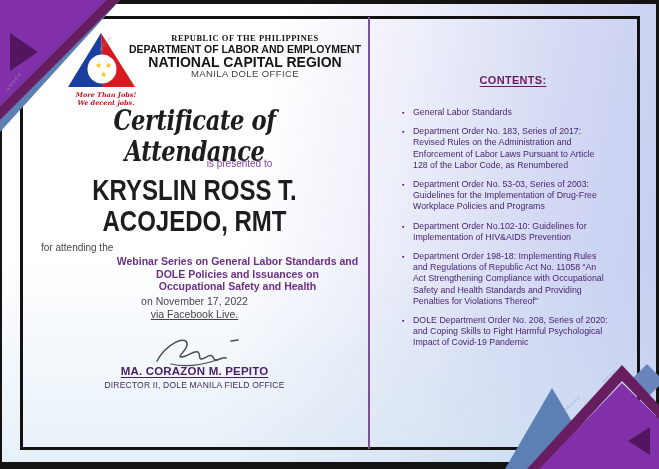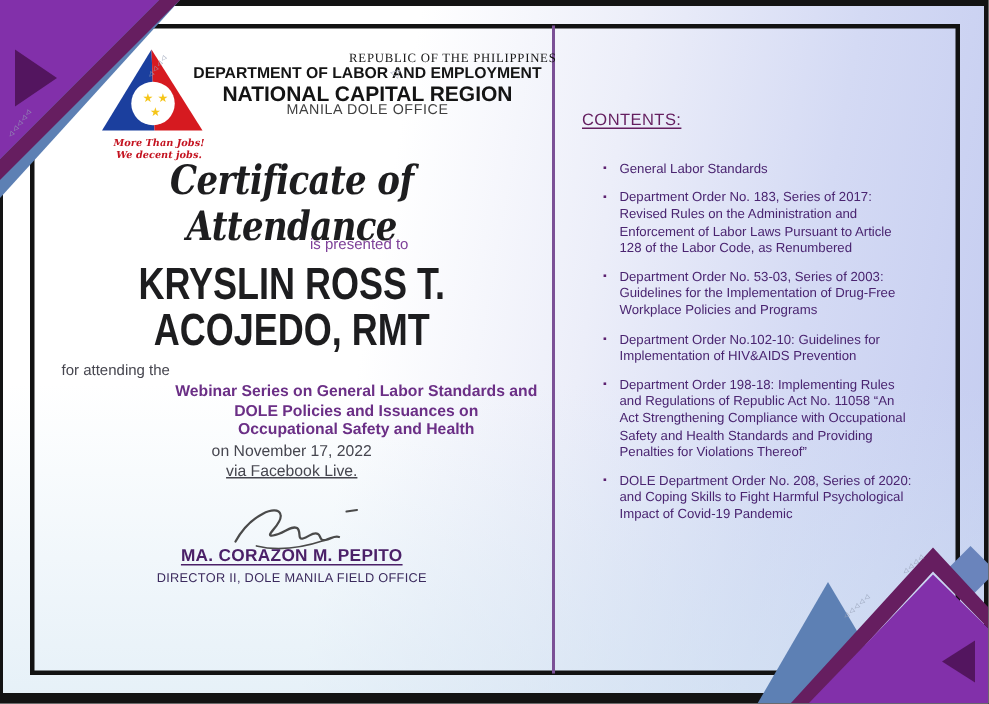--- a/index.html
+++ b/index.html
@@ -23,21 +23,21 @@
 
   .left-panel{position:absolute;left:19px;top:11px;width:347px;height:434px;z-index:2;}
   .right-panel{position:absolute;left:386px;top:70px;width:250px;z-index:2;}
 
   
   .logo-wrap{position:absolute;left:30px;top:16px;width:110px;}
   .logo-svg{display:block;margin-left:14px;}
   .tagline{width:110px;text-align:center;font-family:"DejaVu Serif",serif;font-style:italic;
     font-weight:bold;font-size:6.5px;line-height:8px;color:var(--tagline_red);margin-top:2px;}
   .hdr{position:absolute;left:98px;top:18px;width:252px;text-align:center;color:#141414;}
-  .hdr-rop{font-family:"Liberation Serif",serif;font-weight:normal;font-size:8.5px;letter-spacing:.5px;line-height:10px;text-align:right;}
+  .hdr-rop{font-family:"Liberation Serif",serif;font-weight:bold;font-size:8.5px;letter-spacing:.5px;line-height:10px;}
   .hdr-dept{font-weight:bold;font-size:10.5px;line-height:13px;}
   .hdr-ncr{font-weight:bold;font-size:14px;line-height:12px;}
   .hdr-mfo{font-size:9.5px;line-height:12px;color:#3f3f3f;letter-spacing:.4px;}
 
   .cert-title{position:absolute;left:0;top:90px;width:100%;text-align:center;
     font-family:"DejaVu Serif",serif;font-style:italic;font-weight:600;font-size:27px;
     color:var(--title_black);transform:scaleX(.84);transform-origin:center;letter-spacing:-.5px;}
   .presented{position:absolute;left:0;top:143px;width:100%;text-align:center;
     font-size:10px;color:var(--presented_purple);padding-left:45px;}
   .recipient{position:absolute;left:0;top:159px;width:100%;text-align:center;
@@ -48,22 +48,22 @@
     font-weight:bold;font-size:10.5px;line-height:12.7px;color:var(--event_purple);white-space:pre-line;padding-left:43px;}
   .event-date{position:absolute;left:0;top:280px;width:100%;text-align:center;font-size:10.5px;color:var(--body_gray);}
   .event-platform{position:absolute;left:0;top:293px;width:100%;text-align:center;font-size:10.5px;color:var(--body_gray);text-decoration:underline;}
 
   .sig-wrap{position:absolute;left:0;top:320px;width:100%;text-align:center;}
   .sig-name{position:absolute;left:0;top:350px;width:100%;text-align:center;font-weight:bold;font-size:11.5px;
     color:var(--signatory_purple);text-decoration:underline;text-underline-offset:2px;letter-spacing:.2px;}
   .sig-title{position:absolute;left:0;top:365px;width:100%;text-align:center;font-size:8.5px;color:#3c2b5e;letter-spacing:.2px;}
 
   
-  .contents-heading{font-weight:normal;font-size:11px;color:var(--contents_heading);
-    text-decoration:underline;text-underline-offset:2px;letter-spacing:.3px;}
+  .contents-heading{font-weight:bold;font-size:11px;color:var(--contents_heading);
+    text-decoration:underline;text-underline-offset:2px;letter-spacing:.3px;text-align:center;}
   .contents-list{list-style:none;margin:21px 0 0 0;padding:0 0 0 14px;}
   .contents-list li{position:relative;padding-left:11px;margin-bottom:8px;
     font-size:8.8px;line-height:11.2px;color:var(--contents_text);white-space:pre-line;}
   .contents-list li::before{content:"▪";position:absolute;left:0;top:0;font-size:7px;color:#5c2170;}
 
   
   .corner{position:absolute;z-index:3;pointer-events:none;}
   .corner-tl{left:0;top:0;}
   .corner-br{right:0;bottom:0;}
   .watermark{position:absolute;z-index:3;font-size:7px;letter-spacing:1px;color:var(--watermark_gray);

